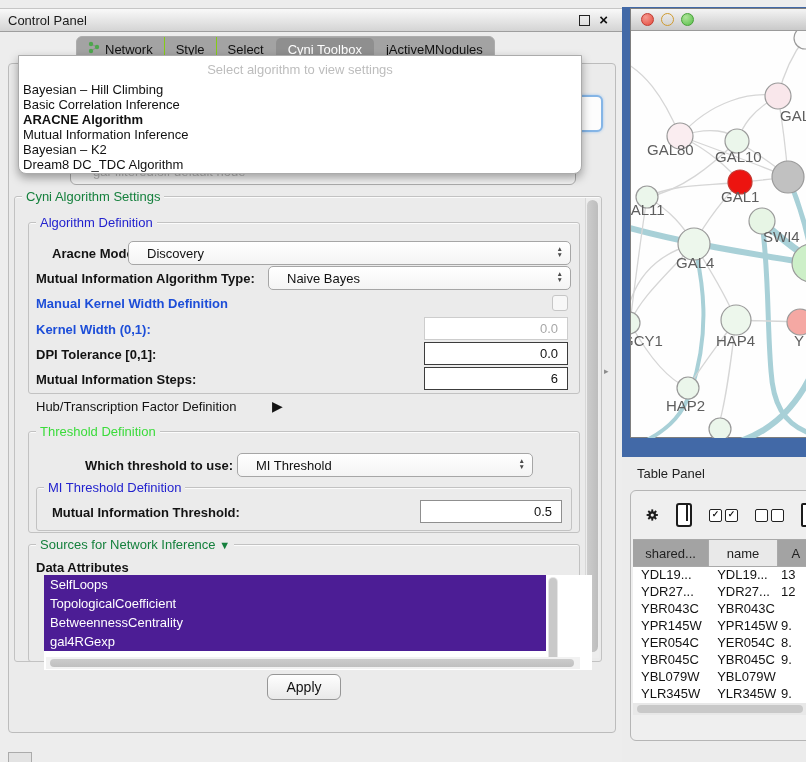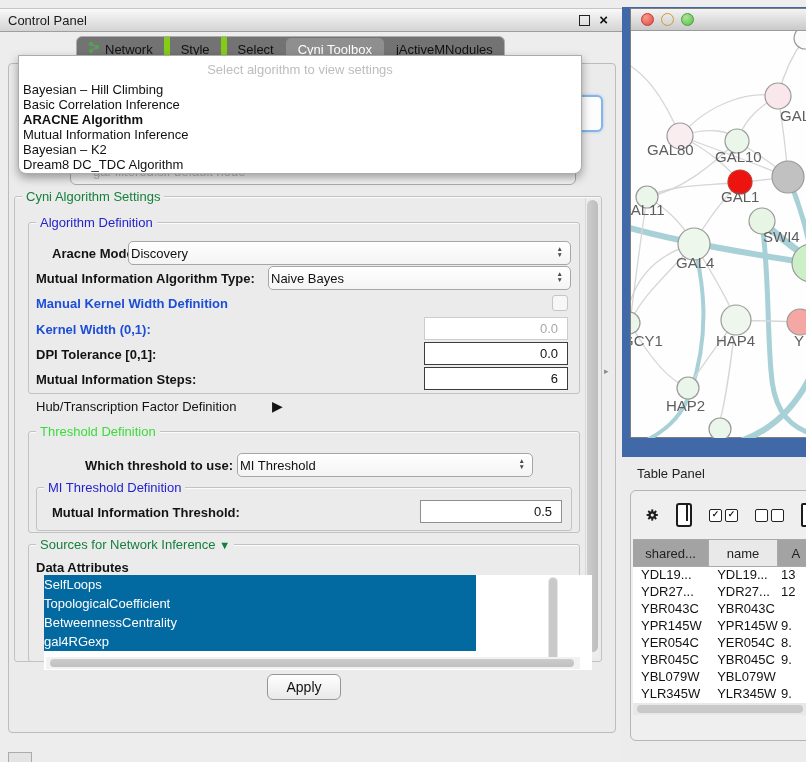--- a/index.html
+++ b/index.html
@@ -11,23 +11,23 @@
   #cp-titlebar{left:0;top:8px;width:622px;height:24px;
     background:linear-gradient(#F9F9F9,#D4D4D4);
     border-top:1px solid #C6C6C6;border-bottom:1px solid #9E9E9E;
     display:flex;align-items:center;font-size:13px;color:#1A1A1A;padding-left:8px;box-sizing:border-box;}
   #cp-controls{position:absolute;right:14px;top:4px;display:flex;gap:9px;align-items:center;}
   .win-sq{width:9px;height:9px;border:1.6px solid #222;}
   .win-x{font-size:15px;font-weight:700;color:#111;line-height:14px;}
 
   
   #tab-bar{left:76px;top:36px;height:24px;display:flex;align-items:stretch;
-    background:#737373;border:1px solid #ADADAD;border-radius:6px;overflow:hidden;}
+    background:#a3a3a3;border:1px solid #ADADAD;border-radius:6px;overflow:hidden;}
   .tab{display:flex;align-items:center;padding:0 11px;font-size:13px;color:#111;gap:5px;}
-  .tab + .tab{border-left:6px solid #84cc16;}
+  .tab + .tab{border-left:1px solid #84cc16;}
   .tab.sel{background:#8F8F8F;color:#FFF;border-left:none;border-radius:5px;margin:1px;padding:0 12px;}
   .tab.sel + .tab{border-left:none;}
   #bottom-tab-bar{left:120px;top:707px;height:23px;display:flex;align-items:stretch;
     background:#FFF;border:1px solid #ADADAD;border-radius:6px;overflow:hidden;}
 
   
   #outer-panel{left:8px;top:63px;width:606px;height:668px;background:#EBEBEB;
     border:1px solid #BCBCBC;border-radius:4px;}
 
   
@@ -54,40 +54,40 @@
     font-size:13px;color:#15803d;white-space:nowrap;}
   .gt-blue{color:#2222CE;}
   .gt-green{color:#3BDB3B;}
 
   .lbl{position:absolute;font-size:13px;font-weight:700;color:#131313;white-space:nowrap;}
   .lbl.dis{color:#1d4ed8;}
   .lbl.plain{font-weight:400;}
 
   .combo{position:absolute;height:24px;background:linear-gradient(#FFFFFF,#F4F4F4);
     border:1px solid #A6A6A6;border-radius:5px;font-size:13px;color:#111;
-    display:flex;align-items:center;padding:0 24px 0 2px;box-sizing:border-box;}
+    display:flex;align-items:center;padding:0 24px 0 18px;box-sizing:border-box;}
   .stepper{position:absolute;right:7px;top:4px;display:flex;flex-direction:column;
     align-items:center;font-size:6.5px;line-height:6px;color:#4A4A4A;}
   .field{position:absolute;height:23px;background:#FFF;border:1px solid #B9B9B9;
     font-size:13px;color:#111;display:flex;align-items:center;justify-content:flex-end;
     padding:0 9px;box-sizing:border-box;}
   .field.strong{border:1.8px solid #3C3C3C;}
   .field.dis{color:#A8A8A8;border-color:#CDCDCD;}
   .checkbox{position:absolute;width:14px;height:14px;border:1px solid #C6C6C6;
     border-radius:3px;background:#F7F7F7;}
 
   
   .vsb-track{position:absolute;background:#EDEDED;border-left:1px solid #D8D8D8;}
   .vsb-thumb{position:absolute;background:linear-gradient(90deg,#CDCDCD,#BDBDBD);border-radius:6px;}
   .hsb-thumb{position:absolute;background:linear-gradient(#CCCCCC,#C0C0C0);border-radius:5px;}
 
   
   #attr-list{left:44px;top:575px;width:548px;height:95px;background:#FFF;overflow:hidden;}
-  .attr-item{width:432px;height:19px;line-height:19px;background:#0369a1;color:#FFF;
-    font-size:13px;box-sizing:border-box;}
+  .attr-item{width:502px;height:19px;line-height:19px;background:#4c1d95;color:#FFF;
+    font-size:13px;padding-left:6px;box-sizing:border-box;}
   #attr-vsb{position:absolute;left:504px;top:2px;width:10px;height:88px;background:#E6E6E6;border-radius:5px;}
   #attr-vsb-thumb{position:absolute;left:1px;top:1px;width:8px;height:84px;background:#C9C9C9;border-radius:4px;}
 
   #apply-btn{left:267px;top:674px;width:72px;height:24px;border:1px solid #969696;border-radius:6px;
     background:linear-gradient(#FEFEFE,#E9E9E9);font-size:14px;color:#111;
     display:flex;align-items:center;justify-content:center;}
 
   
   #desktop-blue{left:622px;top:7px;width:184px;height:450px;background:#4269A7;}
   #net-window{left:630px;top:8px;width:200px;height:430px;background:#FEFEFE;

